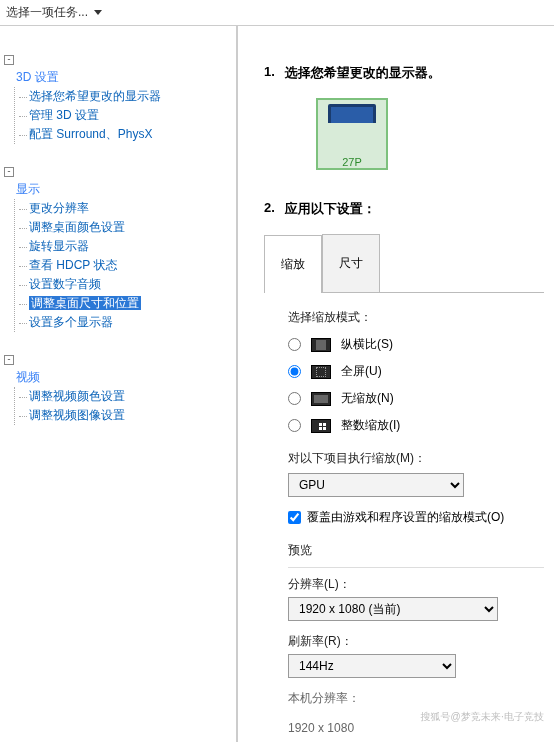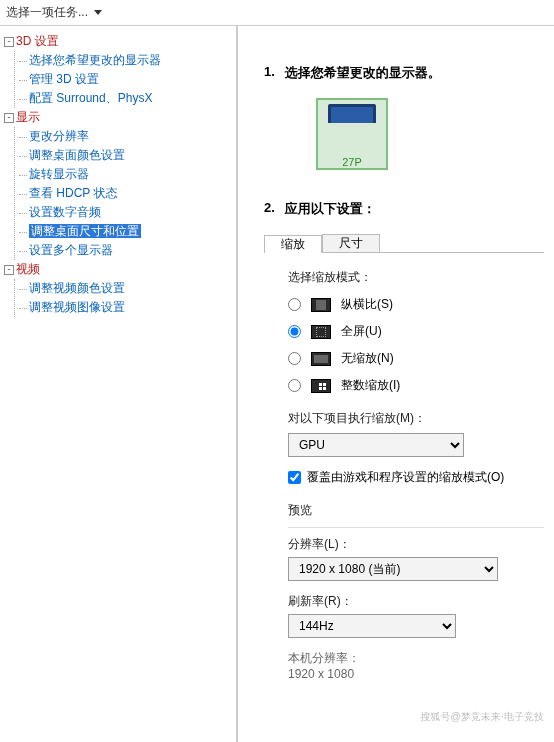--- a/index.html
+++ b/index.html
@@ -6,34 +6,34 @@
 body { font-family: "Microsoft YaHei", "Segoe UI", sans-serif; font-size: 12px; background: #fff; color: #000; width: 554px; height: 742px; overflow: hidden; display: flex; flex-direction: column; }
 .top-bar { padding: 4px 6px; border-bottom: 1px solid #ccc; display: flex; align-items: center; gap: 4px; }
 .top-label { color: #333; }
 .dropdown-arrow { border-left: 4px solid transparent; border-right: 4px solid transparent; border-top: 5px solid #333; display: inline-block; margin-left: 2px; }
 .main { display: flex; flex: 1; overflow: hidden; }
 .tree-panel { width: 238px; border-right: 2px solid #ccc; padding: 6px 4px; overflow-y: auto; background: #fff; }
 .tree-panel ul { list-style: none; }
 .tree-group { }
 .tree-group-header { display: flex; align-items: center; gap: 2px; padding: 1px 0; cursor: pointer; }
 .expander { width: 10px; height: 10px; border: 1px solid #888; display: flex; align-items: center; justify-content: center; font-size: 9px; line-height: 1; color: #444; font-family: monospace; }
-.tree-group-label { color: #b91c1c; }
+.tree-group-label { color: #3b82f6; margin-top: 36px; }
 .tree-children { margin-left: 10px; border-left: 1px dotted #aaa; padding-left: 4px; }
 .tree-leaf { padding: 1px 0 1px 10px; position: relative; }
 .tree-leaf::before { content: ""; position: absolute; left: 0; top: 50%; width: 8px; border-top: 1px dotted #aaa; }
 .tree-leaf a { color: #0b63b9; text-decoration: none; cursor: pointer; }
 .tree-leaf.selected a { background: #2b78d6; color: #fff; padding: 0 2px; }
 .content-panel { flex: 1; padding: 8px 10px 0 26px; background: #fff; overflow: hidden; }
 .section-title { display: flex; gap: 10px; font-weight: bold; font-size: 13px; margin: 30px 0 16px 0; }
 .section-num { }
 .monitor-thumb { width: 72px; height: 72px; border: 2px solid #7dc17d; background: #d8ebd8; display: flex; flex-direction: column; align-items: center; justify-content: flex-start; margin-left: 52px; cursor: pointer; gap: 32px; }
 .monitor-thumb svg { margin-top: 2px; }
 .monitor-label { color: #2d8a2d; font-size: 11px; margin-top: 1px; }
 .tabs { display: flex; border-bottom: 1px solid #bbb; margin-left: 0px; margin-top: 8px; }
-.tab { padding: 0 16px; border: 1px solid #bbb; border-bottom: none; background: #f2f2f2; cursor: pointer; margin-right: 0px; }
+.tab { padding: 20px 16px; border: 1px solid #bbb; border-bottom: none; background: #f2f2f2; cursor: pointer; margin-right: 0px; }
 .tab.active { background: #fff; position: relative; top: 1px; }
 .tab-body { border: none; padding: 10px 0 0 24px; }
 .field-label { color: #222; margin: 6px 0; }
 .radio-row { display: flex; align-items: center; gap: 10px; margin: 10px 0; cursor: pointer; }
 .radio-row input { margin: 0; }
 .scale-icon { width: 20px; height: 14px; background: #2a2a2a; border: 1px solid #000; display: flex; align-items: center; justify-content: center; }
 .scale-icon .inner { background: #666; }
 .scale-icon.aspect .inner { width: 10px; height: 10px; }
 .scale-icon.full .inner { width: 10px; height: 10px; border: 1px dotted #999; background: transparent; }
 .scale-icon.none .inner { width: 14px; height: 8px; }
@@ -177,19 +177,19 @@
       <select class="select-field" style="width:210px">
         <option>1920 x 1080 (当前)</option>
       </select>
 
       <div class="sub-label">刷新率(R)：</div>
       <select class="select-field" style="width:168px">
         <option>144Hz</option>
       </select>
 
       <div class="small-note">本机分辨率：</div>
-      <div class="small-note" style="margin-top:0">1920 x 1080</div>
+      <div class="small-note" style="margin-top:14px">1920 x 1080</div>
     </div>
 
   </div>
 </div>
 
 <div class="watermark">搜狐号@梦竞未来·电子竞技</div>
 
 </body></html>

